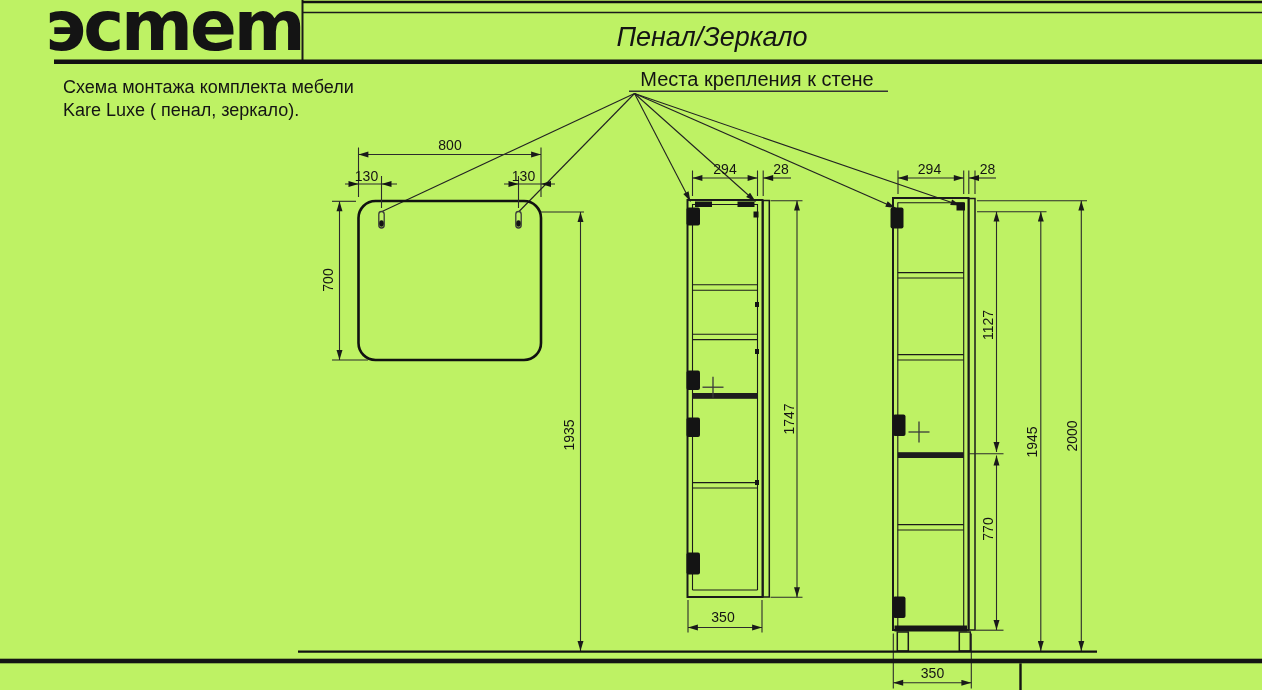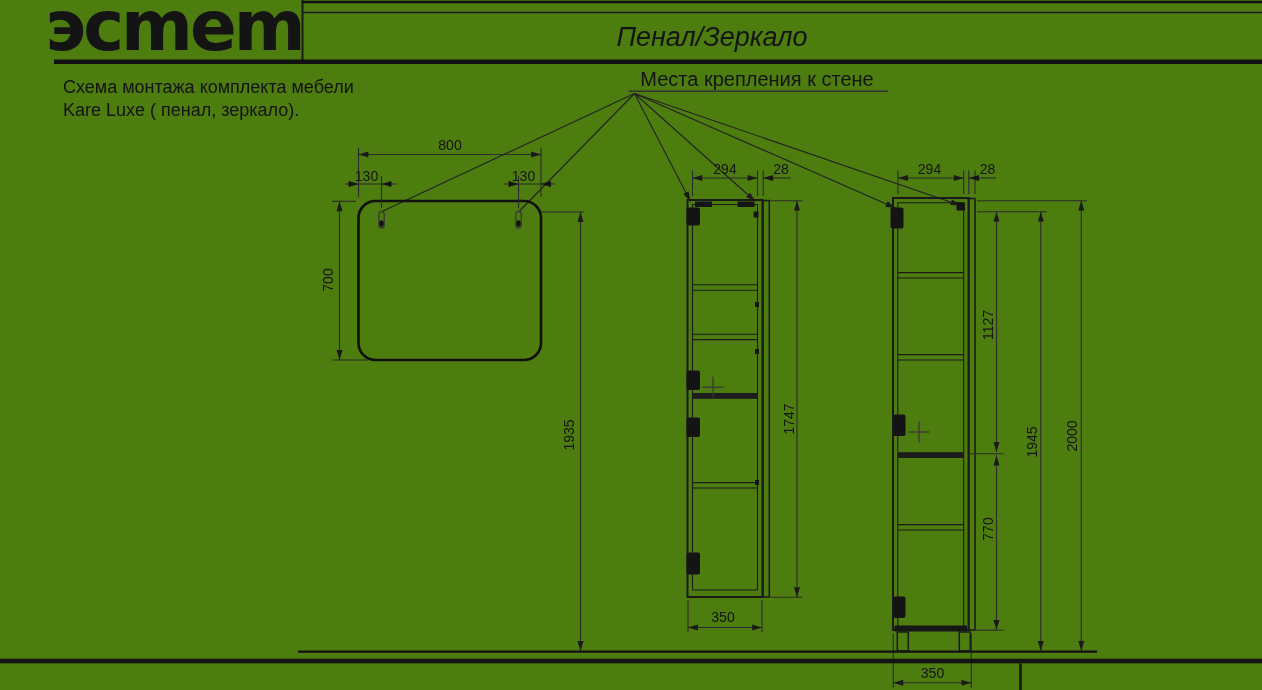--- a/index.html
+++ b/index.html
@@ -1,16 +1,16 @@
 <!DOCTYPE html>
 <html><head>
 <meta charset="utf-8">
 <style>
   html,body{margin:0;padding:0;background:#fff;}
-  .sheet{position:relative;width:1262px;height:690px;background:#4d7c0f;overflow:hidden;
+  .sheet{position:relative;width:1262px;height:690px;background:#bef264;overflow:hidden;
          font-family:"Liberation Sans",sans-serif;}
   svg{position:absolute;left:0;top:0;}
   text{fill:#141414;}
   .dim-t{font-size:14px;}
   .logo-t{font-family:"DejaVu Sans",sans-serif;font-weight:bold;font-size:69px;letter-spacing:-3px;}
   .title-t{font-size:27px;font-style:italic;}
   .desc-t{font-size:18px;}
   .callout-t{font-size:20px;}
   .ln{stroke:#1a1a1a;stroke-width:1.1;fill:none;}
   .ln15{stroke:#1a1a1a;stroke-width:1.5;fill:none;}

